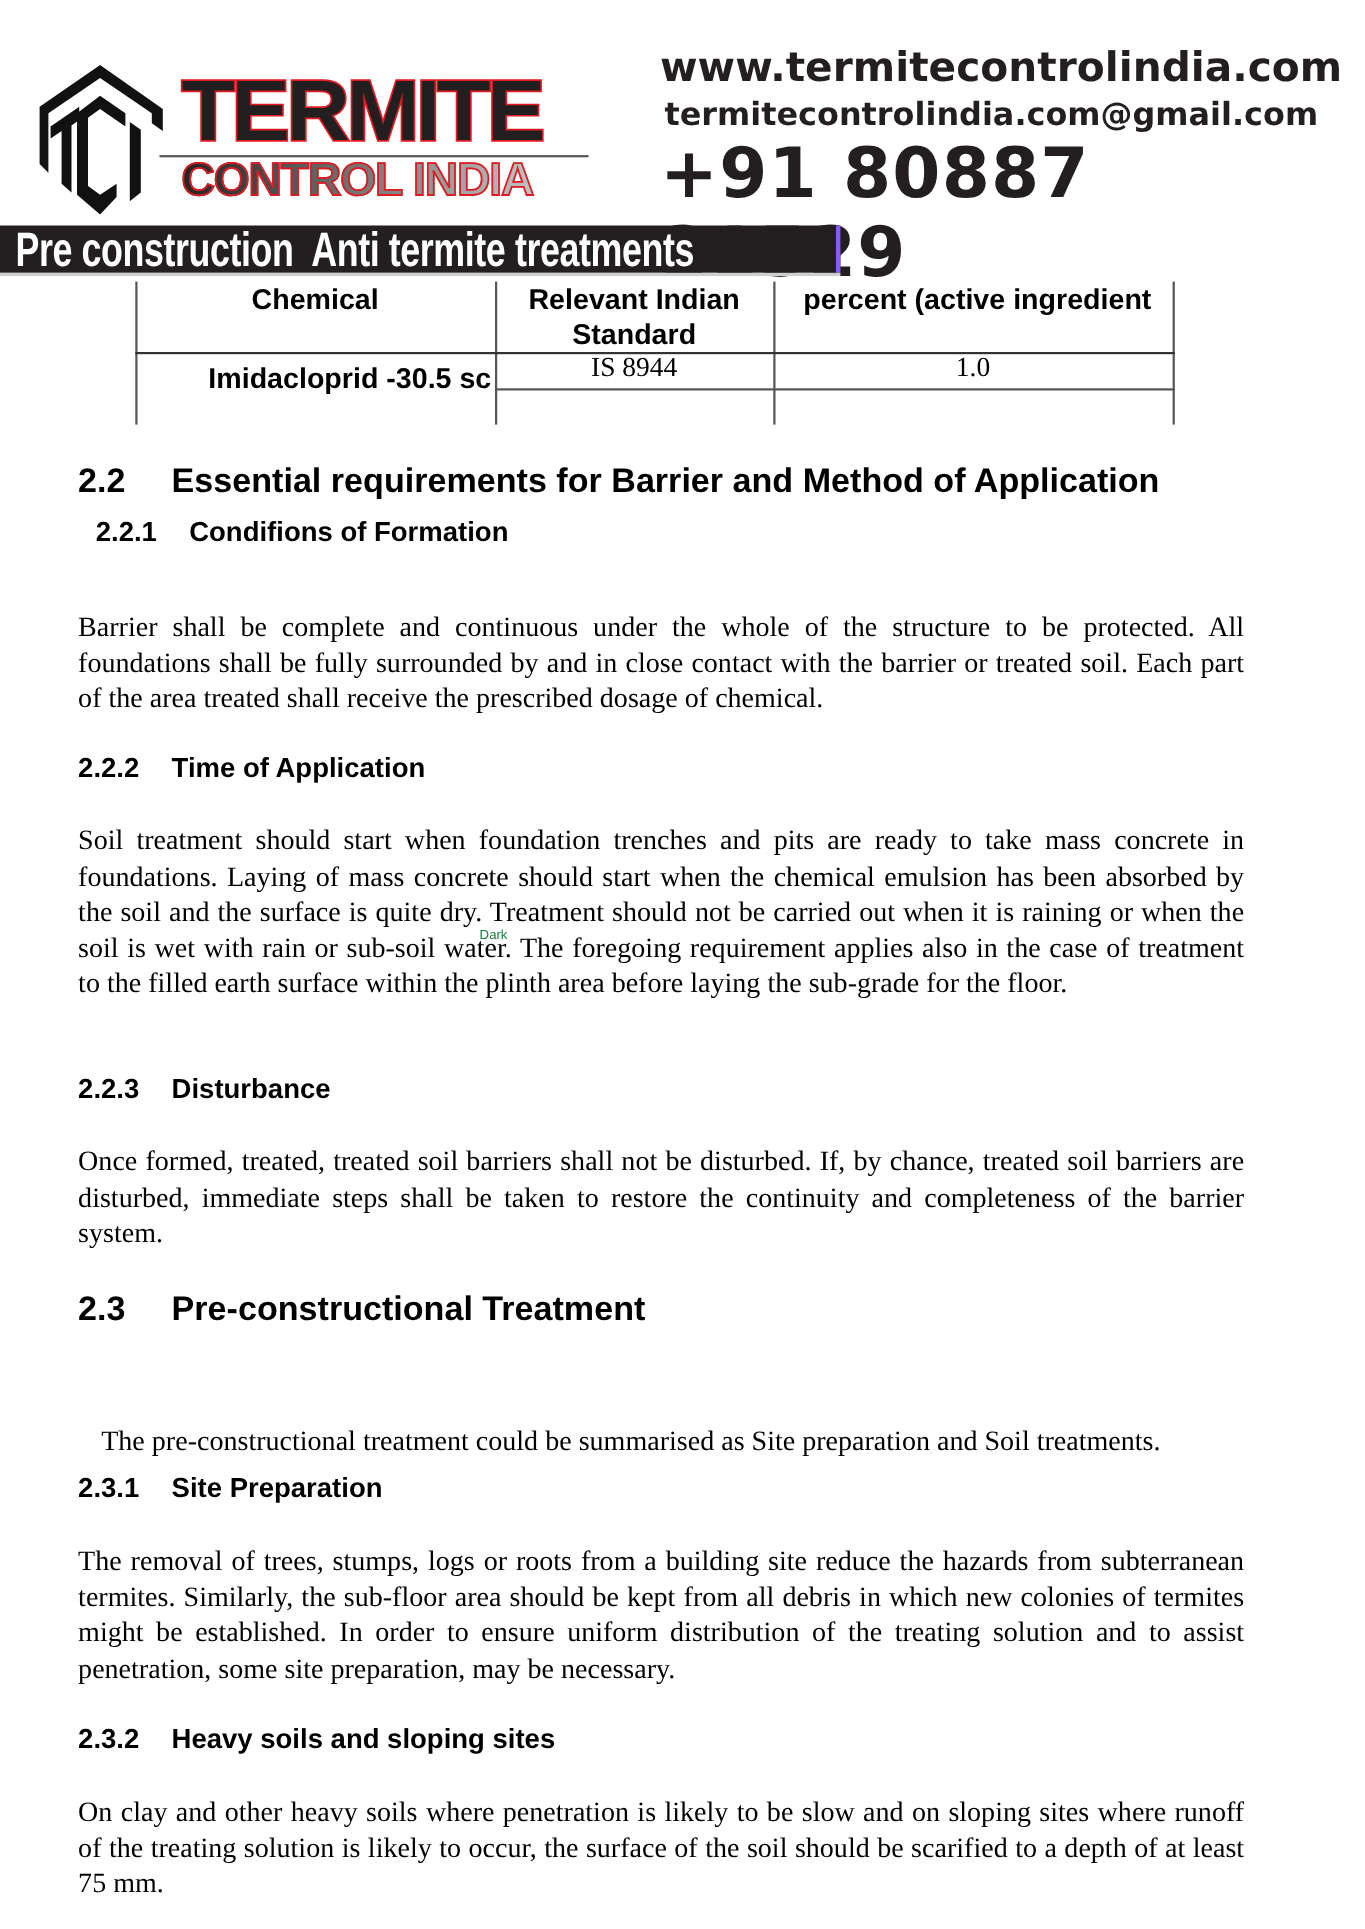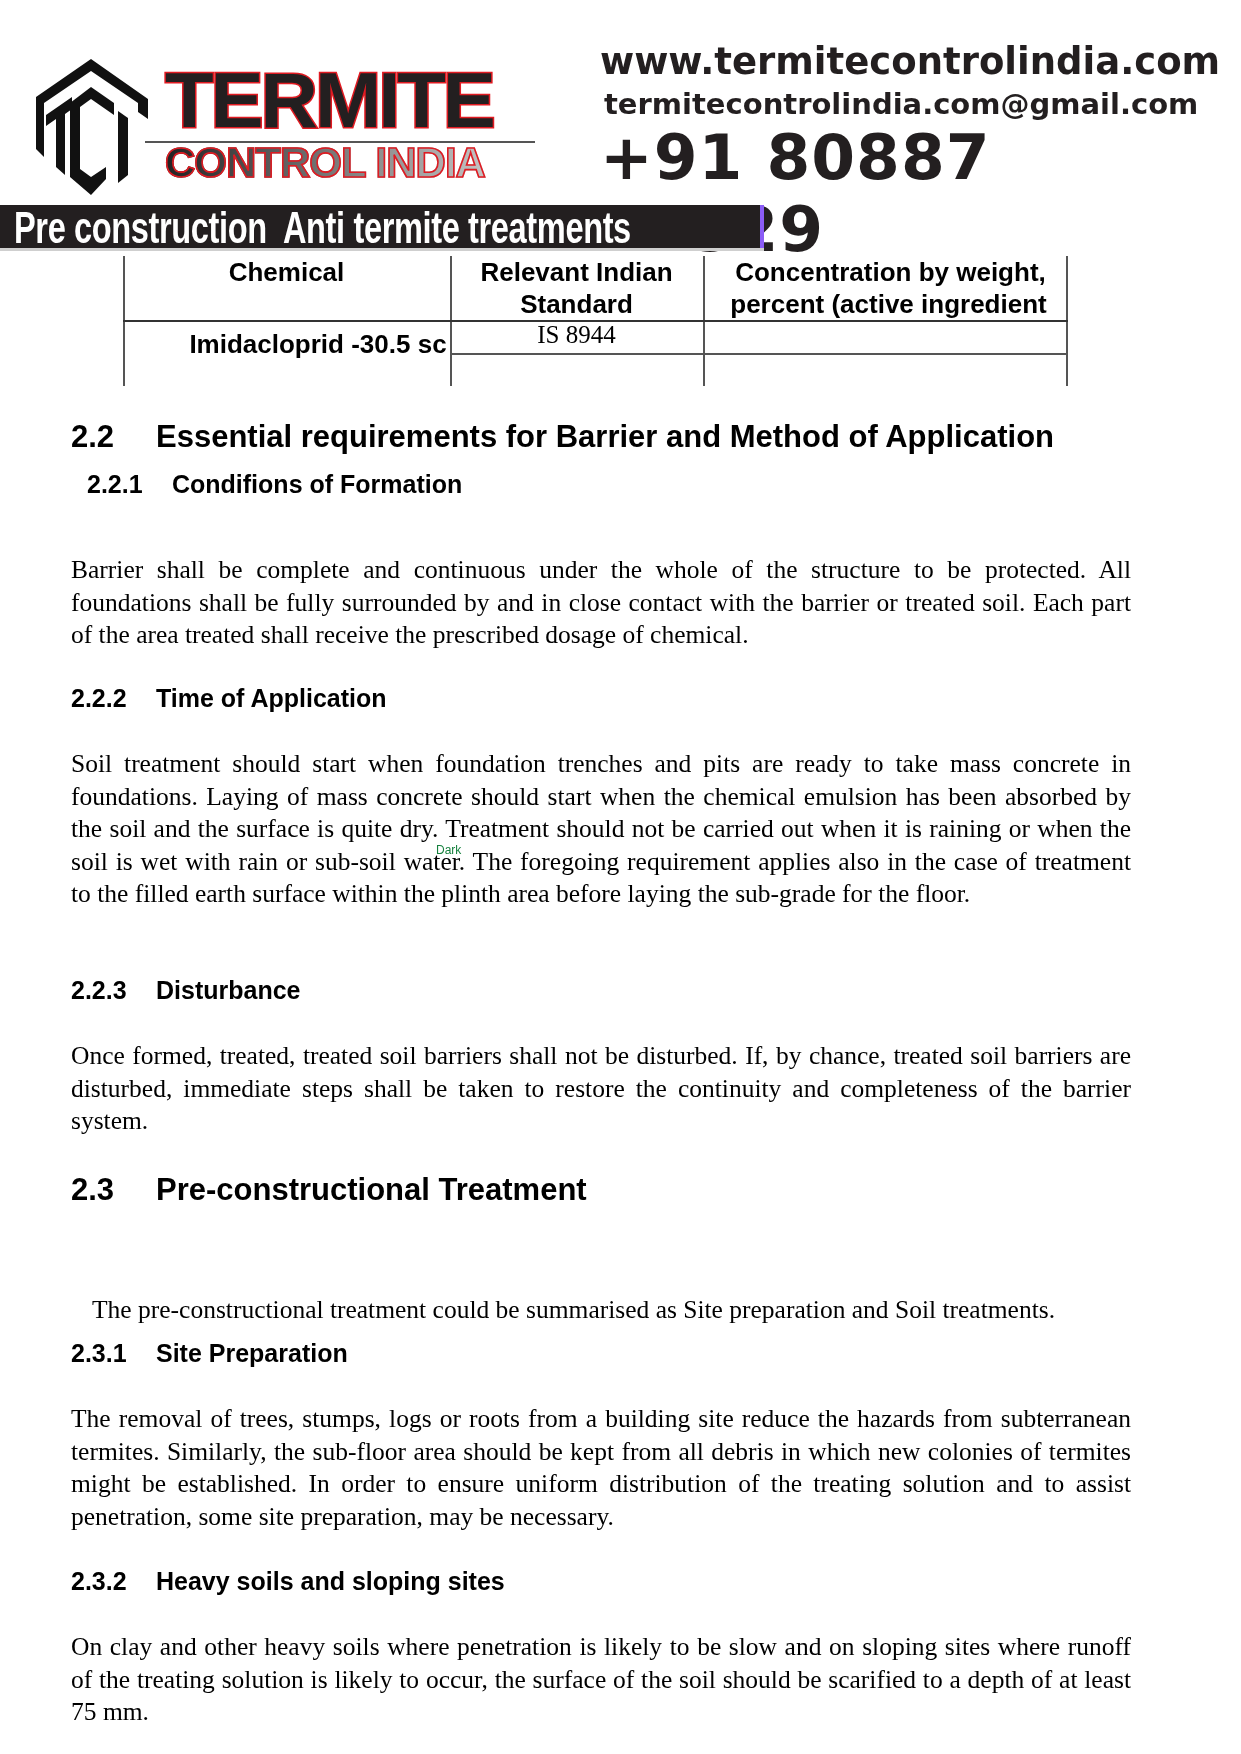--- a/index.html
+++ b/index.html
@@ -98,26 +98,26 @@
   <div class="vline" style="left:943px;"></div>
   <div class="hline" style="left:0; top:64px; width:945px;"></div>
   <div class="hline" style="left:327px; top:97px; width:618px; background:#555;"></div>
 
   <div class="th" style="left:327px; width:253px;">
     <div>Relevant Indian</div>
     <div>Standard</div>
   </div>
   <div class="th" style="left:0; width:327px;">Chemical</div>
   <div class="th" style="left:580px; width:363px; overflow:hidden; white-space:nowrap;">
-    <div style="padding-left:12px;">Concentration by weight,</div>
     <div style="padding-left:8px;text-align:center;">percent (active ingredient</div>
   </div>
 
   <div class="td-sans" style="left:0; width:390px; top:70px; line-height:36px;">Imidacloprid -30.5 sc</div>
   <div class="td-serif" style="left:327px; width:253px;">IS 8944</div>
+  <div class="td-serif" style="left:580px; width:363px;">1.0</div>
 </div>
 
 <div class="h2" style="top:419px;"><span class="num2">2.2</span><span>Essential requirements for Barrier and Method of Application</span></div>
 
 <div class="h3" style="top:470px;margin-left:16px;"><span class="num3">2.2.1</span><span>Condiﬁons of Formation</span></div>
 <div class="para" style="top:554px;">Barrier shall be complete and continuous under the whole of the structure to be protected. All foundations shall be fully surrounded by and in close contact with the barrier or treated soil. Each part of the area treated shall receive the prescribed dosage of chemical.</div>
 
 <div class="h3" style="top:684px;"><span class="num3">2.2.2</span><span>Time of Application</span></div>
 <div class="para" style="top:748px;">Soil treatment should start when foundation trenches and pits are ready to take mass concrete in foundations. Laying of mass concrete should start when the chemical emulsion has been absorbed by the soil and the surface is quite dry. Treatment should not be carried out when it is raining or when the soil is wet with rain or sub-soil water. The foregoing requirement applies also in the case of treatment to the filled earth surface within the plinth area before laying the sub-grade for the floor.</div>
 <div class="annot" style="left:436px; top:843px;">Dark</div>

